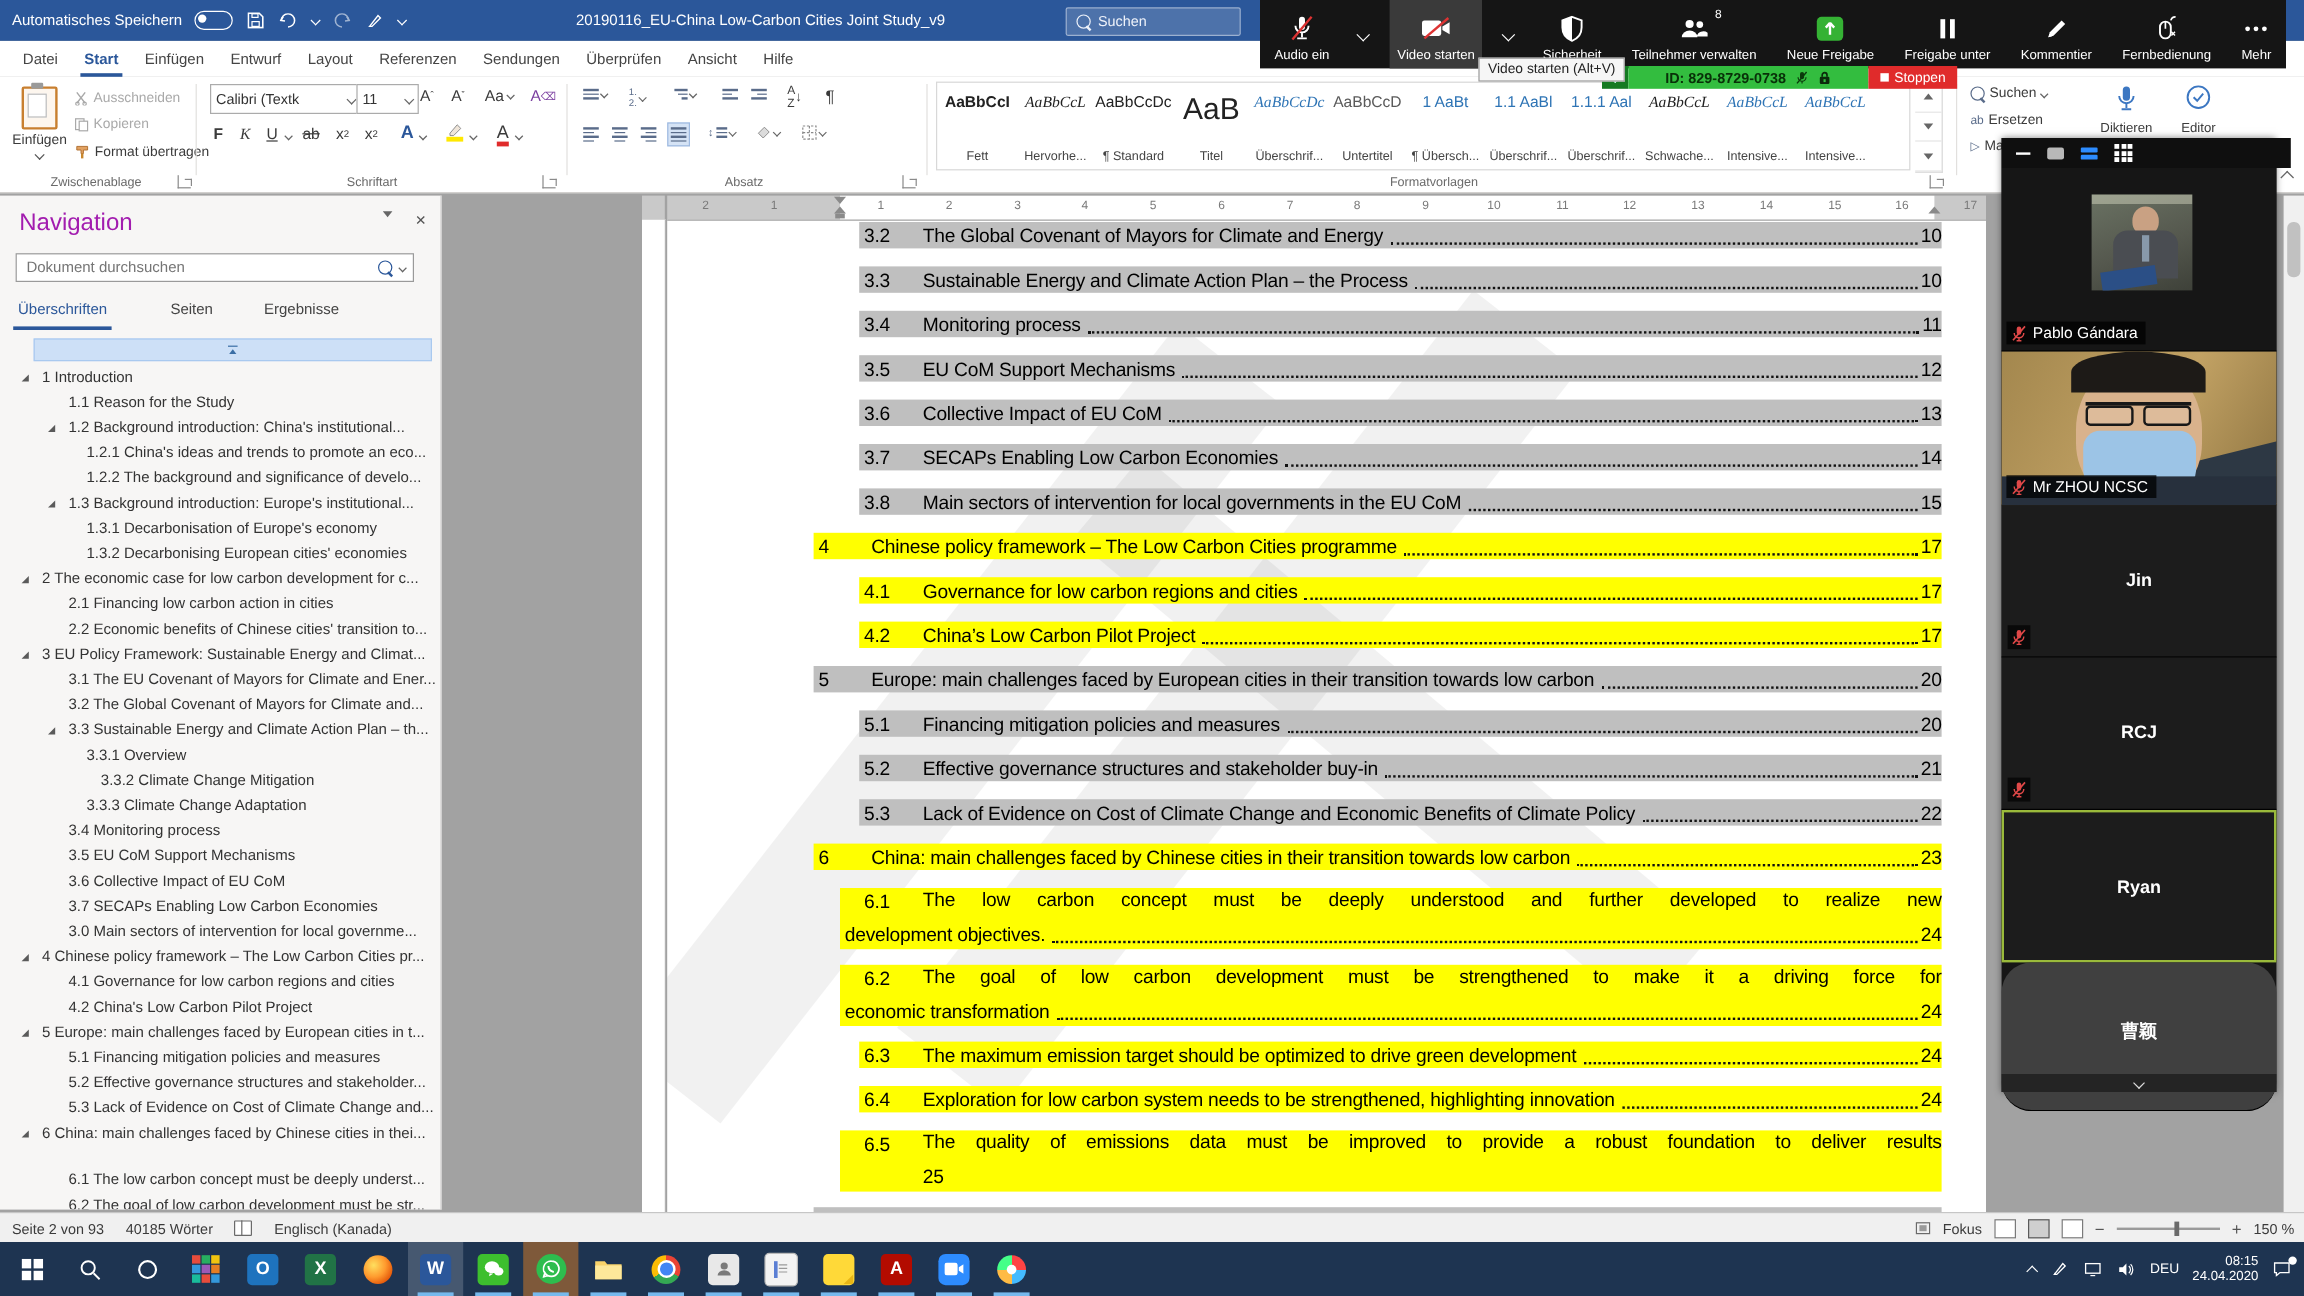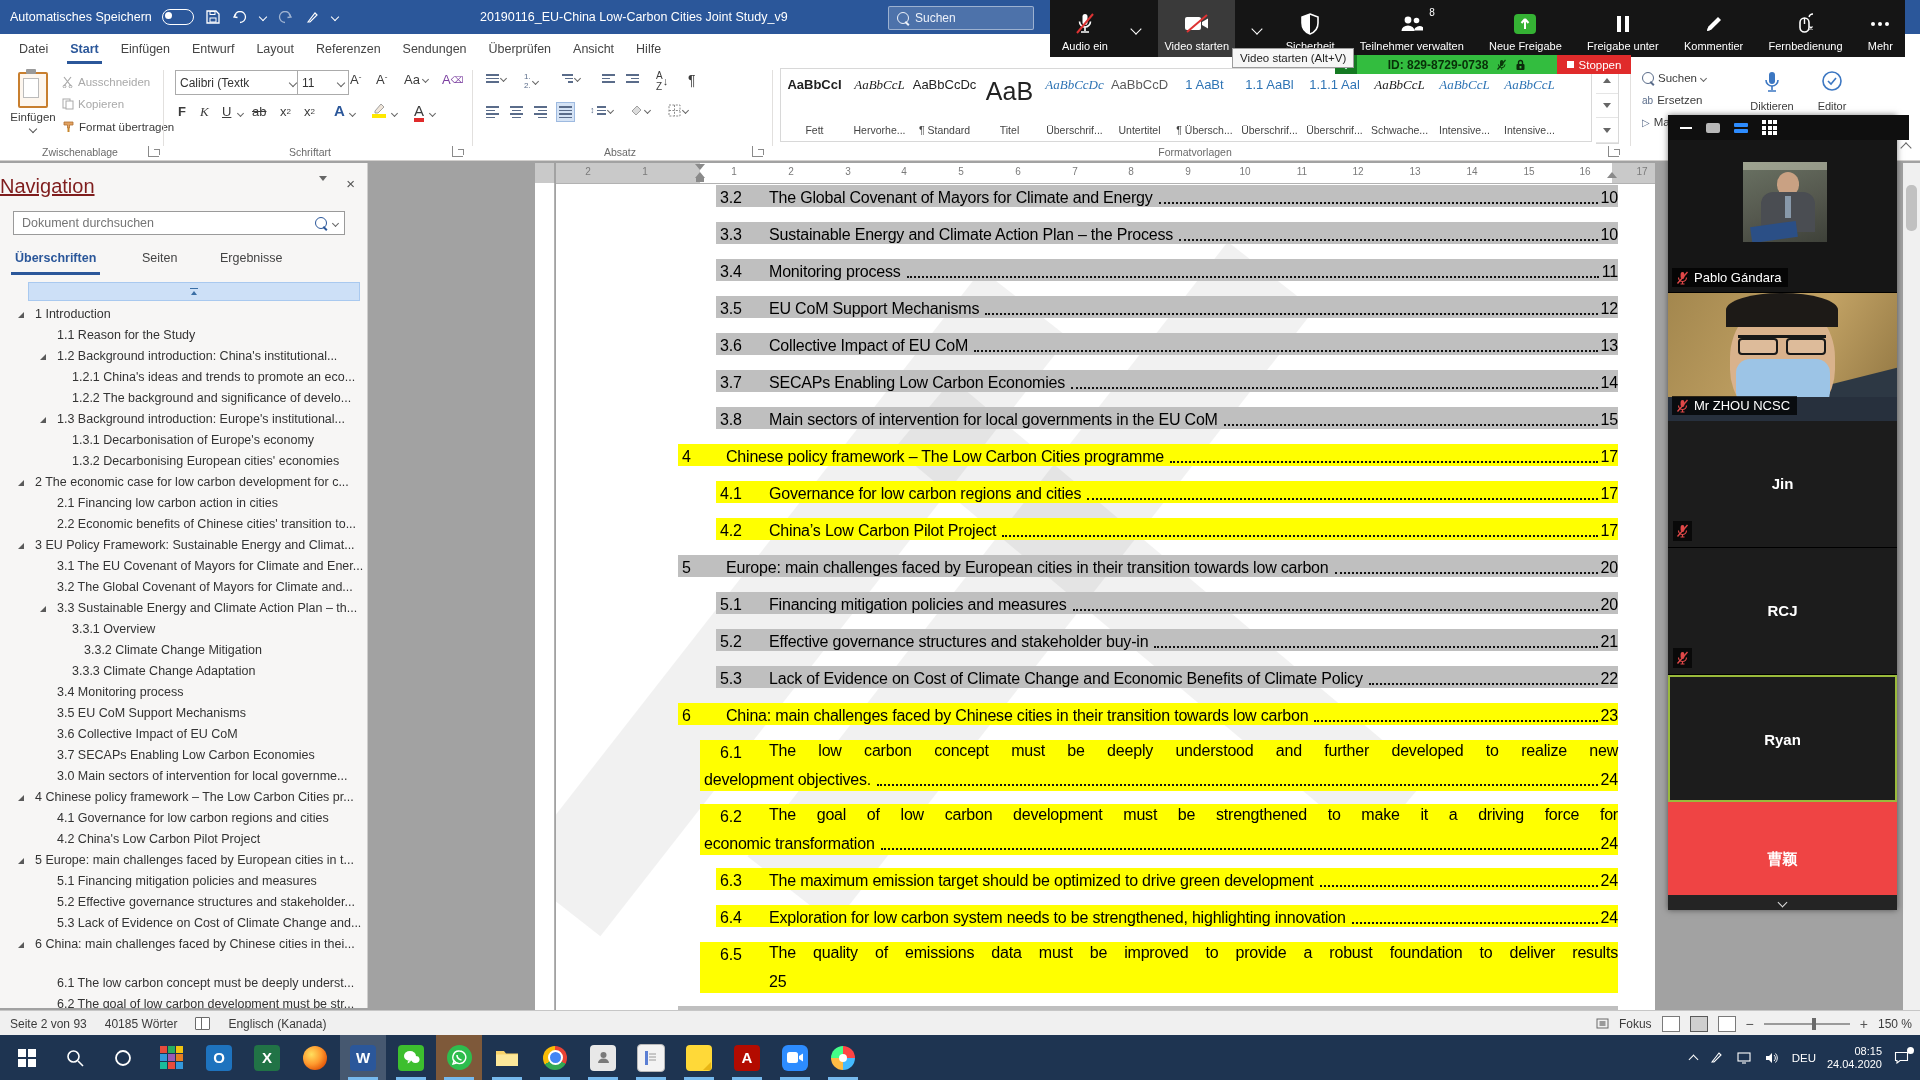--- a/index.html
+++ b/index.html
@@ -94,28 +94,28 @@
   .leader{flex:1 1 auto;border-bottom:2px dotted #111;margin:0 3px 3px 6px;}
   .tocpg{flex:0 0 auto;}
   .jline{position:absolute;font-size:16px;color:#000;letter-spacing:-.2px;text-align:justify;text-align-last:justify;white-space:normal;}
   
   #vscroll{left:1903px;top:163px;width:17px;height:847px;background:#f0f0f0;z-index:1;}
   #vscroll .thumb{position:absolute;left:3px;top:22px;width:11px;height:46px;background:#c1c1c1;border-radius:5px;}
   #vscroll .up{position:absolute;left:5px;top:6px;}
 
   
   #navpane{left:0;top:163px;width:367px;height:845px;background:#f7f6f5;border-right:1px solid #cfcecd;z-index:2;overflow:hidden;}
-  #nav-title{position:absolute;left:0;top:12px;font-size:20px;color:#7f1d1d;text-decoration:underline;}
+  #nav-title{position:absolute;left:16px;top:12px;font-size:20px;color:#a21caf;}
   #nav-close{position:absolute;right:12px;top:12px;color:#555;font-size:15px;}
   #nav-dd{position:absolute;right:40px;top:18px;}
   #nav-search{position:absolute;left:13px;top:48px;width:332px;height:24px;border:1px solid #9a9a9a;background:#fff;display:flex;align-items:center;padding:0 6px;box-sizing:border-box;gap:6px;}
   #nav-search input{border:none;outline:none;flex:1;font-size:12.5px;color:#666;font-family:inherit;background:transparent;}
   #nav-search .mag{color:#2b579a;}
   .ntab{position:absolute;top:88px;font-size:12.5px;color:#444;}
-  .ntab.active{color:#2b579a;font-weight:bold;}
+  .ntab.active{color:#2b579a;font-weight:normal;}
   .ntab.active:after{content:"";position:absolute;left:-4px;right:-4px;top:21px;height:3px;background:#2b579a;}
   #nav-sel{position:absolute;left:28px;top:119px;width:330px;height:17px;background:#cde0f7;border:1px solid #a9c9ef;display:flex;align-items:center;justify-content:center;}
   #nav-sel .topar{width:8px;height:8px;position:relative;}
   #nav-sel .topar:before{content:"";position:absolute;left:0;top:0;width:8px;height:1.5px;background:#3a6ea5;}
   #nav-sel .topar:after{content:"";position:absolute;left:1px;top:3px;border-left:3px solid transparent;border-right:3px solid transparent;border-bottom:4px solid #3a6ea5;}
   #nav-items{position:absolute;left:0;top:141px;right:2px;bottom:0;overflow:hidden;}
   .nitem{height:21px;line-height:21px;font-size:12.5px;color:#333;white-space:nowrap;position:relative;}
   .nitem .exp{position:absolute;top:8px;width:0;height:0;border-bottom:6px solid #5a5a5a;border-left:6px solid transparent;}
 
   
@@ -924,21 +924,21 @@
             <svg width="13" height="14" viewBox="0 0 13 14" class="micred">
               <rect x="4.6" y="1" width="3.8" height="7" rx="1.9" fill="#e04848"></rect>
               <path d="M2.5 6.5 a4 4 0 0 0 8 0 M6.5 10.5 V13 M4.5 13 H8.5" fill="none" stroke="#e04848" stroke-width="1.2"></path>
               <path d="M1.5 12.5 L11.5 1" stroke="#e04848" stroke-width="1.4"></path>
             </svg>
           </div>
         </div>
         <div class="zp-sec" style="top: 560px; height: 127px; background: rgb(28, 28, 28); border: 2px solid rgb(154, 186, 59);">
           <div class="zp-name" style="top: 53.5px;">Ryan</div>
         </div>
-        <div class="zp-sec" style="top: 687px; height: 108px; background: #ef4444;">
+        <div class="zp-sec" style="top: 687px; height: 124px; background: #404040; border-radius: 25px;">
           <div class="zp-name" style="top: 48px;">曹颖</div>
         </div>
       </div>
     <div id="zp-chevbar">
         <span class="caret" style="width:6px;height:6px;"></span>
       </div>
   </div>
 
   <div id="statusbar" class="abs">
     <div class="sb-l">

